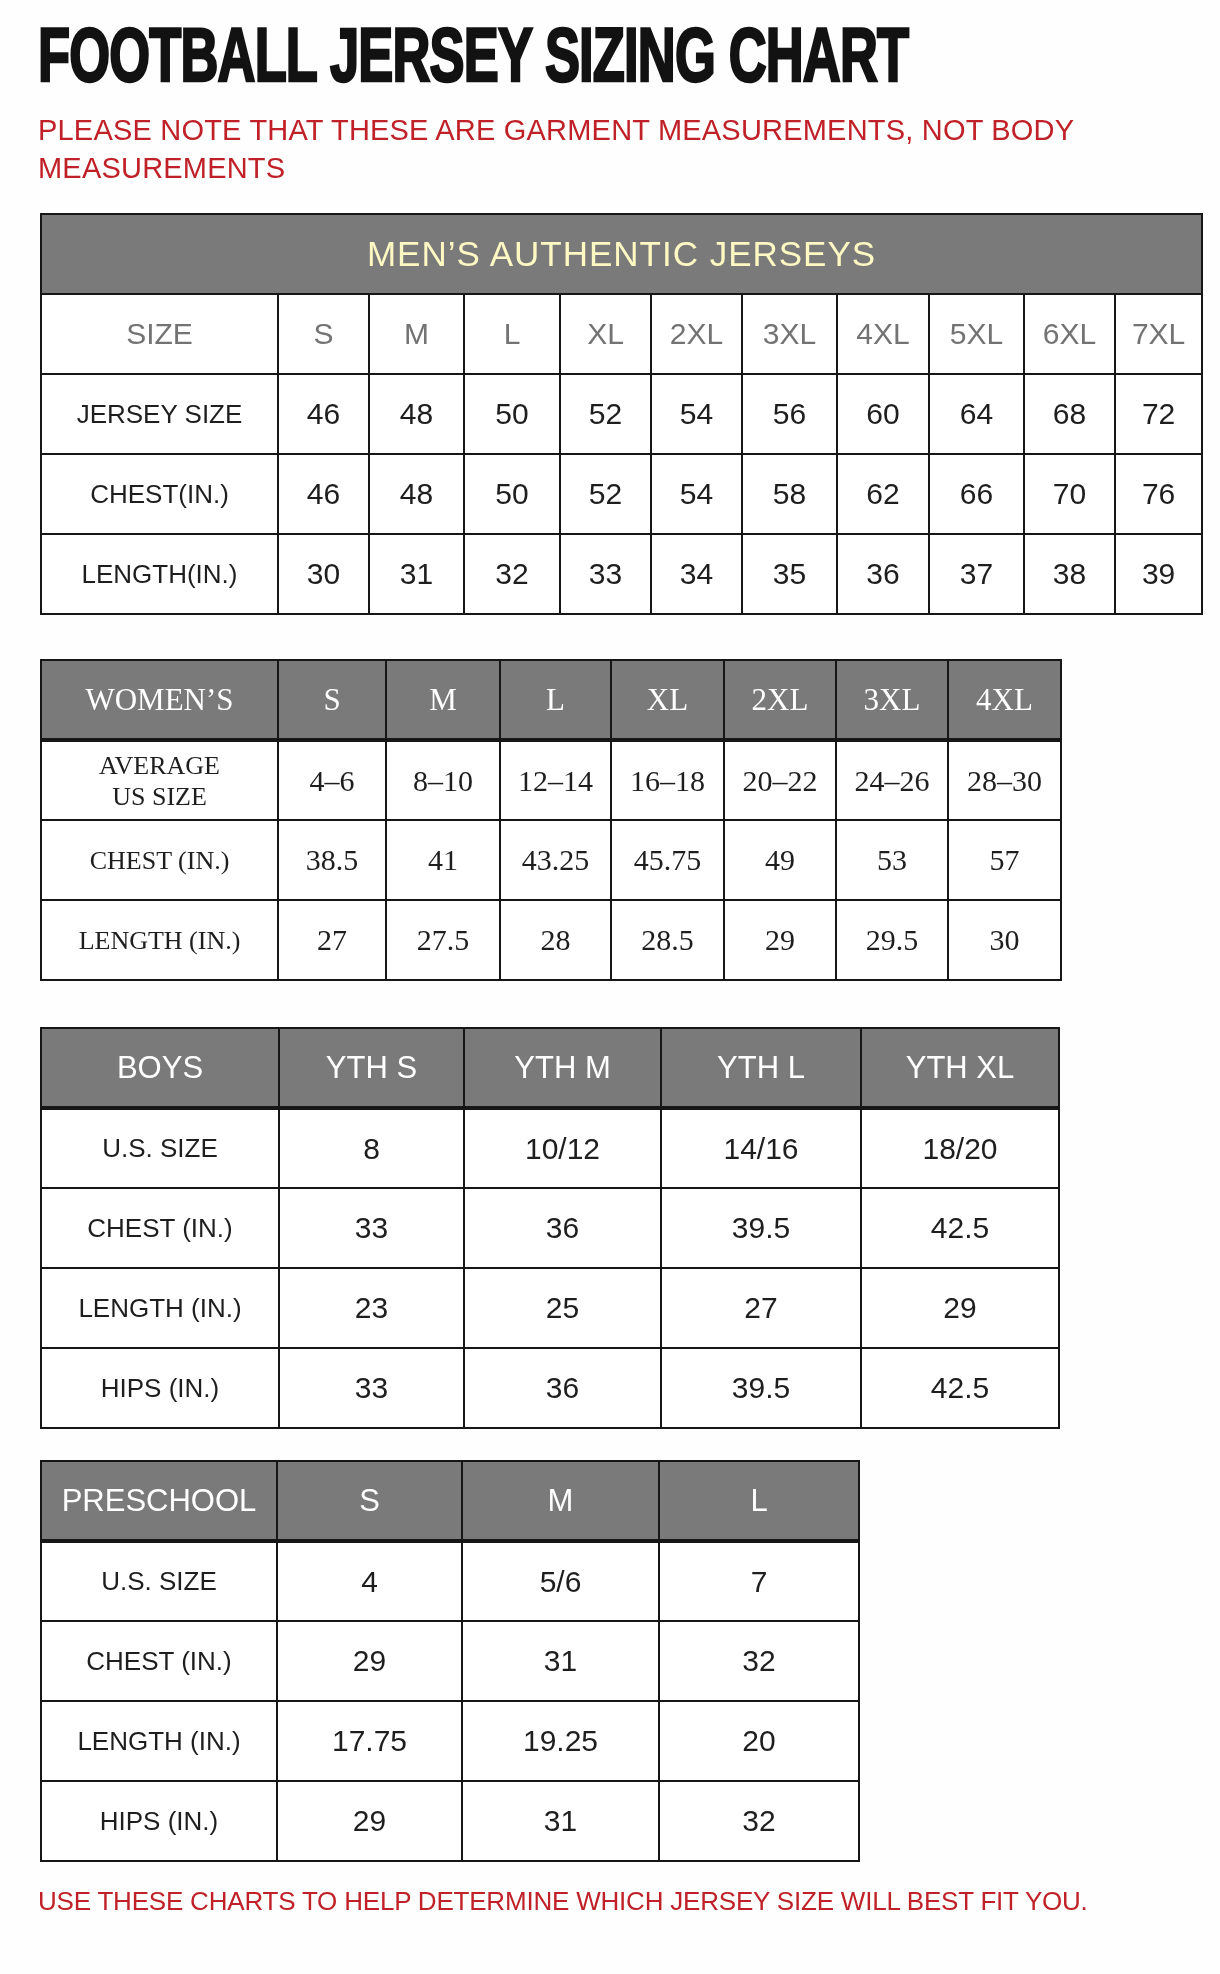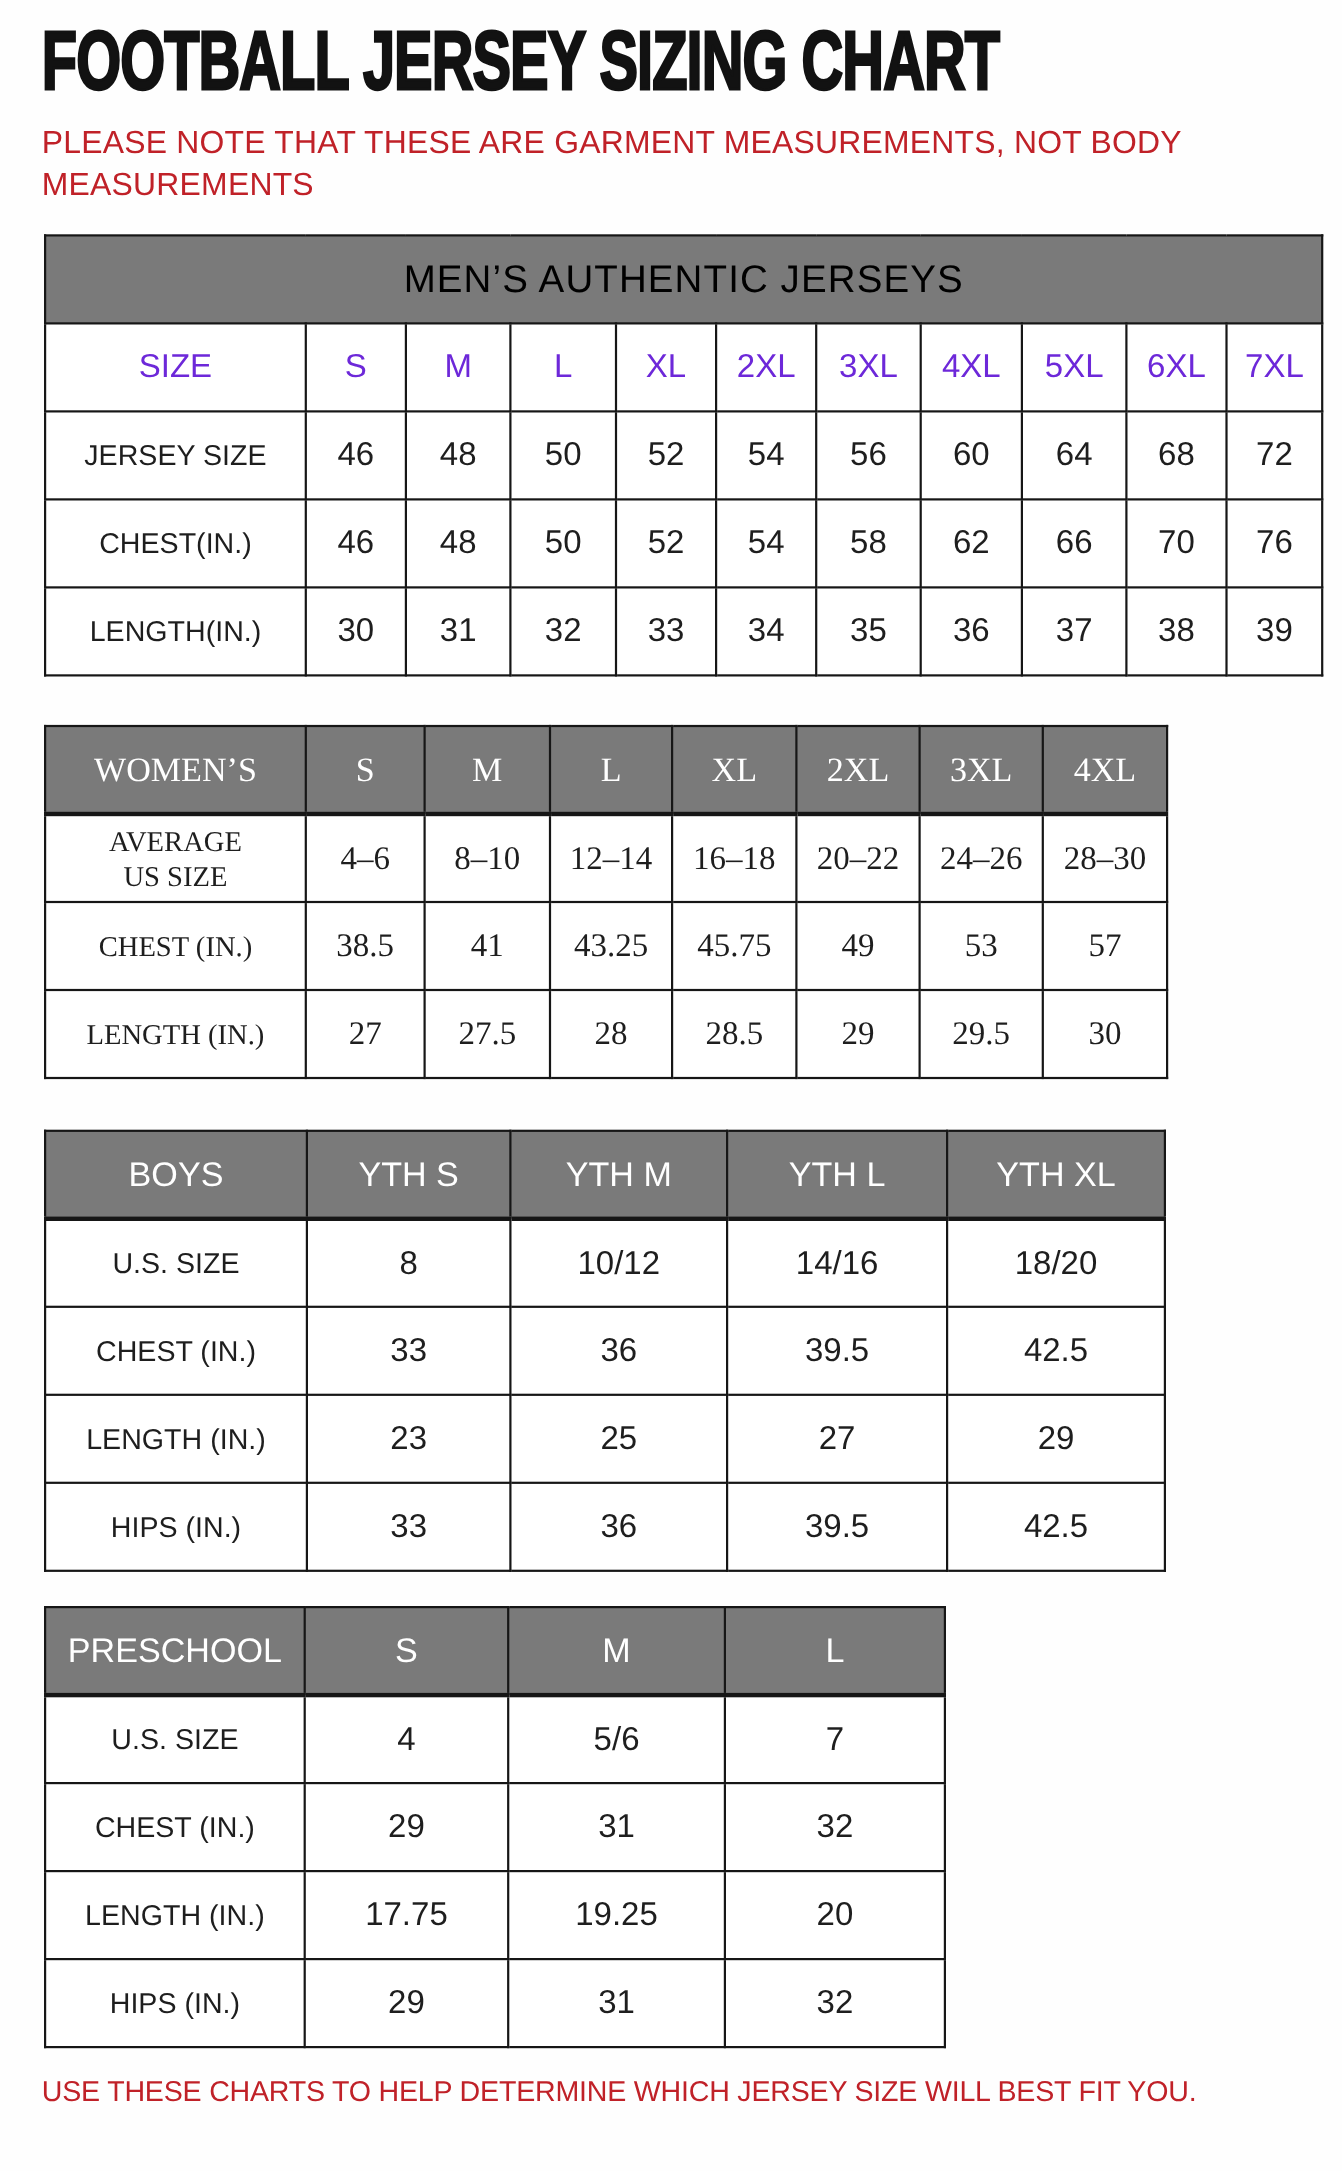--- a/index.html
+++ b/index.html
@@ -65,26 +65,26 @@
     padding: 0 4px;
     background: #ffffff;
     color: #1e1e1e;
   }
   .chart tr { height: 80px; }
   .chart .row-label { font-size: 26px; white-space: pre-line; line-height: 1.2; }
 
   .banner-row { height: 84px; }
   .banner-row td {
     background: #7a7a7a;
-    color: #000000;
+    color: #fef9c3;
     font-size: 35px;
     letter-spacing: 1px;
   }
   .plain-head { height: 84px; }
-  .plain-head th { background: #ffffff; color: #6d28d9; font-size: 30px; }
+  .plain-head th { background: #ffffff; color: #737373; font-size: 30px; }
   .gray-head th {
     background: #7a7a7a;
     color: #ffffff;
     font-size: 31px;
     border-bottom-width: 4px;
   }
 
   .t-mens      { width: 1162px; margin-bottom: 44px; }
   .t-womens    { width: 1020px; margin-bottom: 46px; font-family: Liberation Serif, serif; }
   .t-boys      { width: 1018px; margin-bottom: 31px; }

